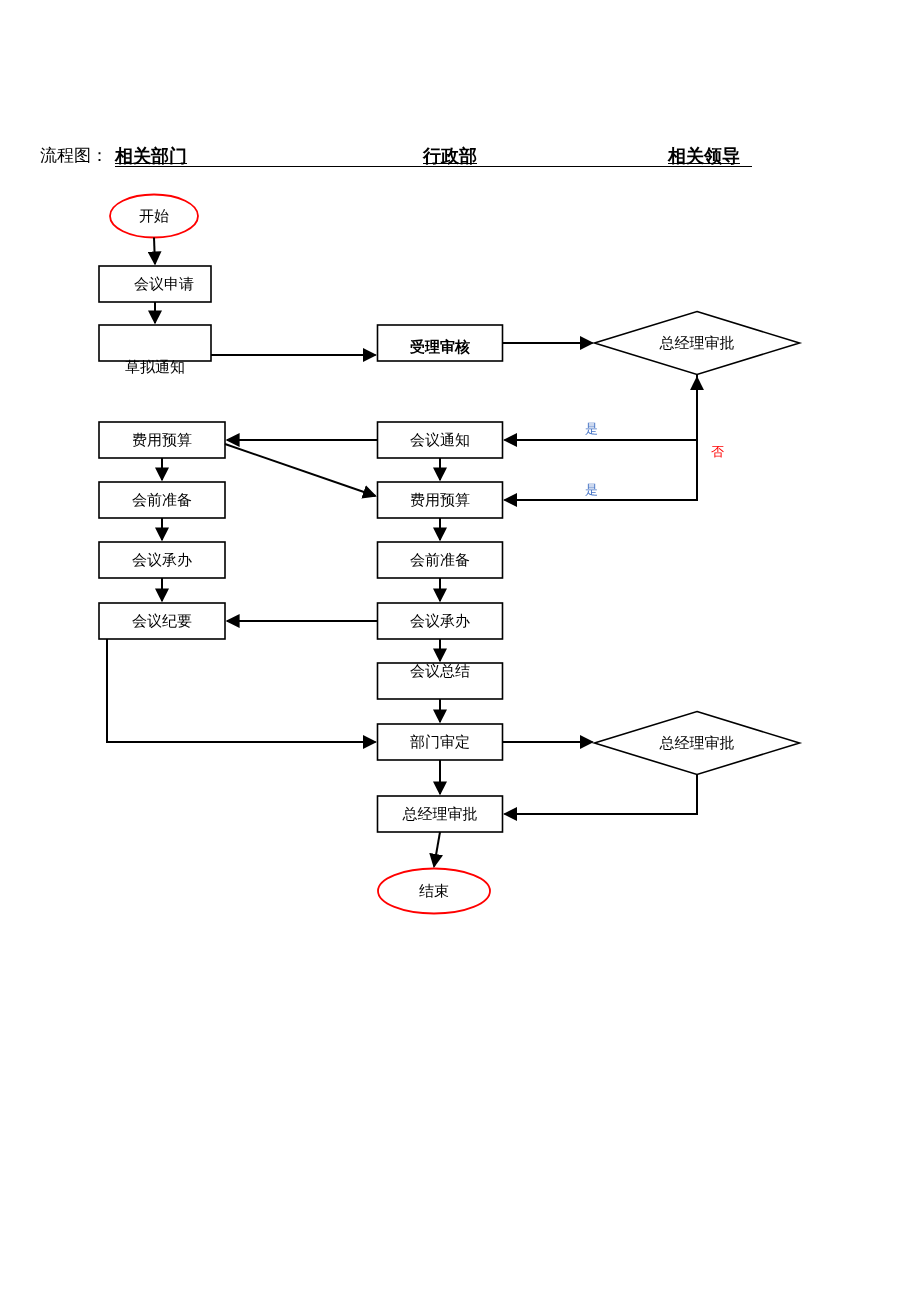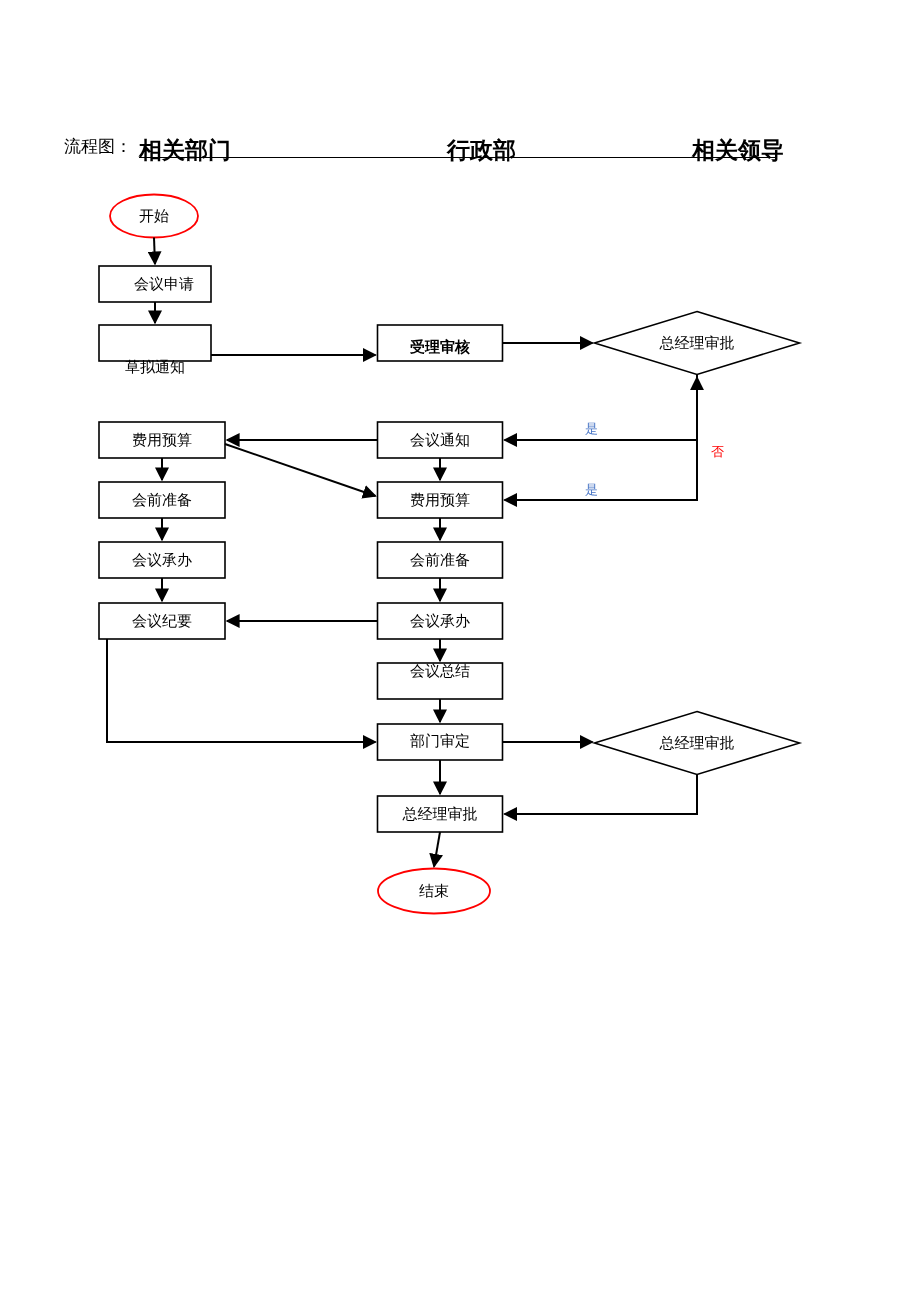--- a/index.html
+++ b/index.html
@@ -30,39 +30,39 @@
     font-family: "Liberation Sans", "DejaVu Sans", sans-serif;
     font-weight: bold;
     font-size: 17px;
     letter-spacing: 0.5px;
     white-space: nowrap;
   }
 
   .header-row {
     position: absolute;
     left: 40px;
-    top: 135px;
+    top: 144px;
     height: 24px;
     width: 760px;
-    margin-left: 24px;
   }
   .header-label {
     position: absolute;
     left: 0;
     top: 0;
     font-size: 17px;
     white-space: nowrap;
   }
   .header-col {
     position: absolute;
     top: 0;
     font-family: "Liberation Sans", "DejaVu Sans", sans-serif;
     font-weight: bold;
-    font-size: 23px;
-    white-space: nowrap;
+    font-size: 18px;
+    white-space: nowrap;
+    text-decoration: underline;
   }
   .header-col.c1 { left: 75px; }
   .header-col.c2 { left: 383px; }
   .header-col.c3 { left: 628px; }
   .header-underline {
     position: absolute;
     left: 75px;
     top: 22px;
     width: 637px;
     height: 1px;
@@ -178,21 +178,21 @@
         <div class="node-label" style="left: 594.5px; top: 311.5px; width: 205px; height: 63px;">总经理审批</div>
         <div class="node-label" style="left: 99px; top: 422px; width: 126px; height: 36px;">费用预算</div>
         <div class="node-label" style="left: 377.5px; top: 422px; width: 125px; height: 36px;">会议通知</div>
         <div class="node-label" style="left: 99px; top: 482px; width: 126px; height: 36px;">会前准备</div>
         <div class="node-label" style="left: 377.5px; top: 482px; width: 125px; height: 36px;">费用预算</div>
         <div class="node-label" style="left: 99px; top: 542px; width: 126px; height: 36px;">会议承办</div>
         <div class="node-label" style="left: 377.5px; top: 542px; width: 125px; height: 36px;">会前准备</div>
         <div class="node-label" style="left: 99px; top: 603px; width: 126px; height: 36px;">会议纪要</div>
         <div class="node-label" style="left: 377.5px; top: 603px; width: 125px; height: 36px;">会议承办</div>
         <div class="node-label" style="left: 377.5px; top: 648px; width: 125px; height: 48px; font-family: Liberation Mono, monospace;">会议总结</div>
-        <div class="node-label" style="left: 377.5px; top: 724px; width: 125px; height: 36px; font-family: Liberation Mono, monospace;">部门审定</div>
+        <div class="node-label" style="left: 377.5px; top: 724px; width: 125px; height: 36px;">部门审定</div>
         <div class="node-label" style="left: 594.5px; top: 711.5px; width: 205px; height: 63px;">总经理审批</div>
         <div class="node-label" style="left: 377.5px; top: 796px; width: 125px; height: 36px;">总经理审批</div>
         <div class="node-label" style="left: 378px; top: 868.5px; width: 112px; height: 45px;">结束</div>
       </div>
     <div id="edgelabels">
         <div class="edge-label" style="left: 585px; top: 420px; color: rgb(68, 114, 196);">是</div>
         <div class="edge-label" style="left: 711px; top: 443px; color: rgb(255, 0, 0);">否</div>
         <div class="edge-label" style="left: 585px; top: 481px; color: rgb(68, 114, 196);">是</div>
       </div>
   </div>

